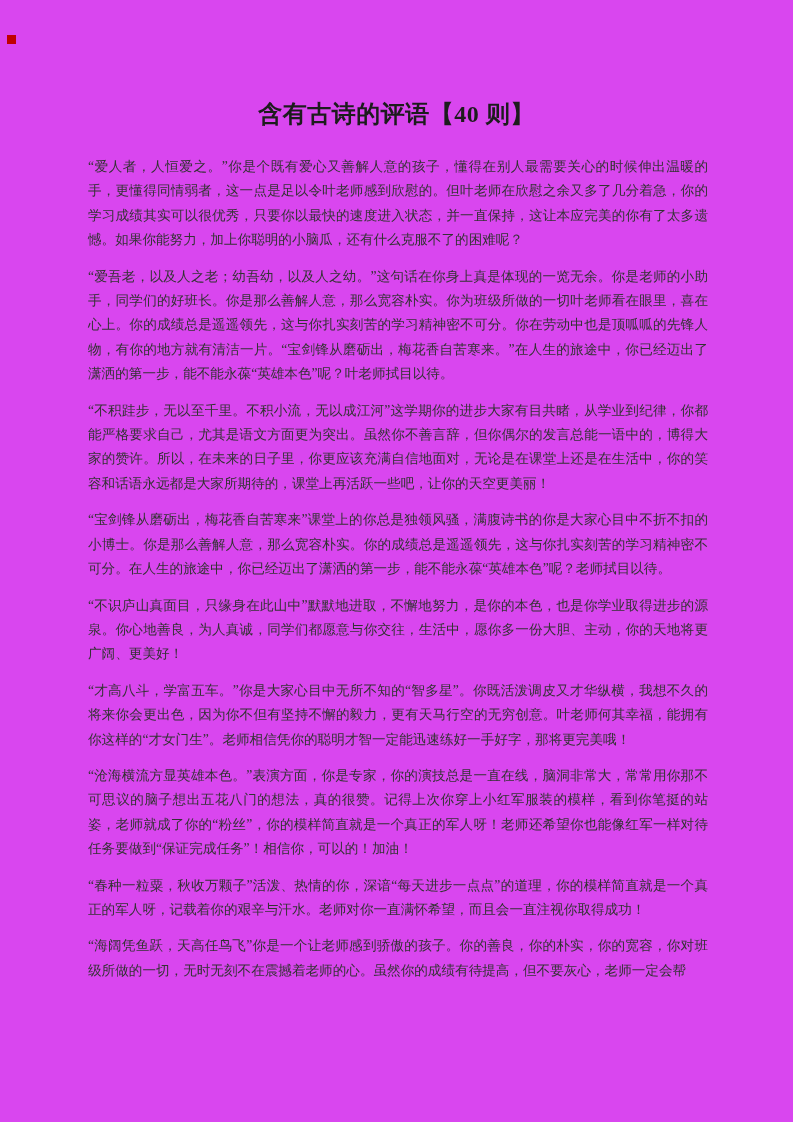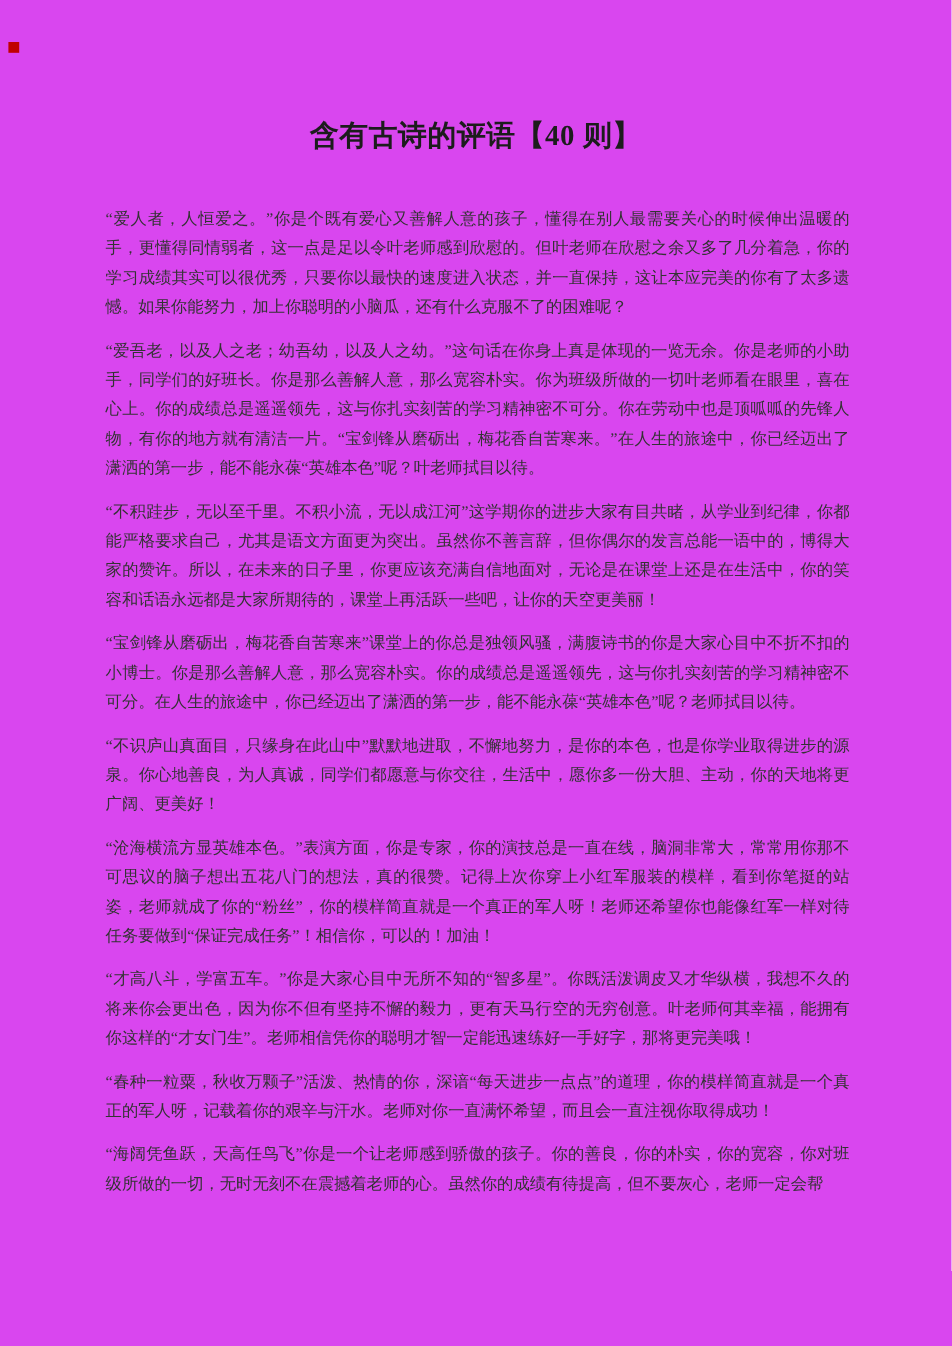--- a/index.html
+++ b/index.html
@@ -31,21 +31,20 @@
     font-weight: bold;
     color: #1c1c1c;
     letter-spacing: 0.5px;
   }
   .body-text {
     position: absolute;
     left: 88px;
     top: 155px;
     width: 620px;
     color: #333333;
-    margin-top: 16px;
   }
   .body-text p.para {
     margin: 0 0 12px 0;
     font-size: 13.6px;
     line-height: 24.4px;
     text-align: justify;
     text-justify: inter-ideograph;
     word-break: break-all;
     color: #333333;
   }
@@ -55,18 +54,18 @@
 
 <div class="page">
   <span class="red-marker" style="background: rgb(192, 0, 0);"></span>
   <h1 class="doc-title">含有古诗的评语【40 则】</h1>
   <div class="body-text">
       <p class="para">“爱人者，人恒爱之。”你是个既有爱心又善解人意的孩子，懂得在别人最需要关心的时候伸出温暖的手，更懂得同情弱者，这一点是足以令叶老师感到欣慰的。但叶老师在欣慰之余又多了几分着急，你的学习成绩其实可以很优秀，只要你以最快的速度进入状态，并一直保持，这让本应完美的你有了太多遗憾。如果你能努力，加上你聪明的小脑瓜，还有什么克服不了的困难呢？</p>
       <p class="para">“爱吾老，以及人之老；幼吾幼，以及人之幼。”这句话在你身上真是体现的一览无余。你是老师的小助手，同学们的好班长。你是那么善解人意，那么宽容朴实。你为班级所做的一切叶老师看在眼里，喜在心上。你的成绩总是遥遥领先，这与你扎实刻苦的学习精神密不可分。你在劳动中也是顶呱呱的先锋人物，有你的地方就有清洁一片。“宝剑锋从磨砺出，梅花香自苦寒来。”在人生的旅途中，你已经迈出了潇洒的第一步，能不能永葆“英雄本色”呢？叶老师拭目以待。</p>
       <p class="para">“不积跬步，无以至千里。不积小流，无以成江河”这学期你的进步大家有目共睹，从学业到纪律，你都能严格要求自己，尤其是语文方面更为突出。虽然你不善言辞，但你偶尔的发言总能一语中的，博得大家的赞许。所以，在未来的日子里，你更应该充满自信地面对，无论是在课堂上还是在生活中，你的笑容和话语永远都是大家所期待的，课堂上再活跃一些吧，让你的天空更美丽！</p>
       <p class="para">“宝剑锋从磨砺出，梅花香自苦寒来”课堂上的你总是独领风骚，满腹诗书的你是大家心目中不折不扣的小博士。你是那么善解人意，那么宽容朴实。你的成绩总是遥遥领先，这与你扎实刻苦的学习精神密不可分。在人生的旅途中，你已经迈出了潇洒的第一步，能不能永葆“英雄本色”呢？老师拭目以待。</p>
       <p class="para">“不识庐山真面目，只缘身在此山中”默默地进取，不懈地努力，是你的本色，也是你学业取得进步的源泉。你心地善良，为人真诚，同学们都愿意与你交往，生活中，愿你多一份大胆、主动，你的天地将更广阔、更美好！</p>
+      <p class="para">“才高八斗，学富五车。”你是大家心目中无所不知的“智多星”。你既活泼调皮又才华纵横，我想不久的将来你会更出色，因为你不但有坚持不懈的毅力，更有天马行空的无穷创意。叶老师何其幸福，能拥有你这样的“才女门生”。老师相信凭你的聪明才智一定能迅速练好一手好字，那将更完美哦！</p>
       <p class="para">“沧海横流方显英雄本色。”表演方面，你是专家，你的演技总是一直在线，脑洞非常大，常常用你那不可思议的脑子想出五花八门的想法，真的很赞。记得上次你穿上小红军服装的模样，看到你笔挺的站姿，老师就成了你的“粉丝”，你的模样简直就是一个真正的军人呀！老师还希望你也能像红军一样对待任务要做到“保证完成任务”！相信你，可以的！加油！</p>
-      <p class="para">“才高八斗，学富五车。”你是大家心目中无所不知的“智多星”。你既活泼调皮又才华纵横，我想不久的将来你会更出色，因为你不但有坚持不懈的毅力，更有天马行空的无穷创意。叶老师何其幸福，能拥有你这样的“才女门生”。老师相信凭你的聪明才智一定能迅速练好一手好字，那将更完美哦！</p>
       <p class="para">“春种一粒粟，秋收万颗子”活泼、热情的你，深谙“每天进步一点点”的道理，你的模样简直就是一个真正的军人呀，记载着你的艰辛与汗水。老师对你一直满怀希望，而且会一直注视你取得成功！</p>
       <p class="para">“海阔凭鱼跃，天高任鸟飞”你是一个让老师感到骄傲的孩子。你的善良，你的朴实，你的宽容，你对班级所做的一切，无时无刻不在震撼着老师的心。虽然你的成绩有待提高，但不要灰心，老师一定会帮</p>
     </div>
 </div>
 
 </body></html>

